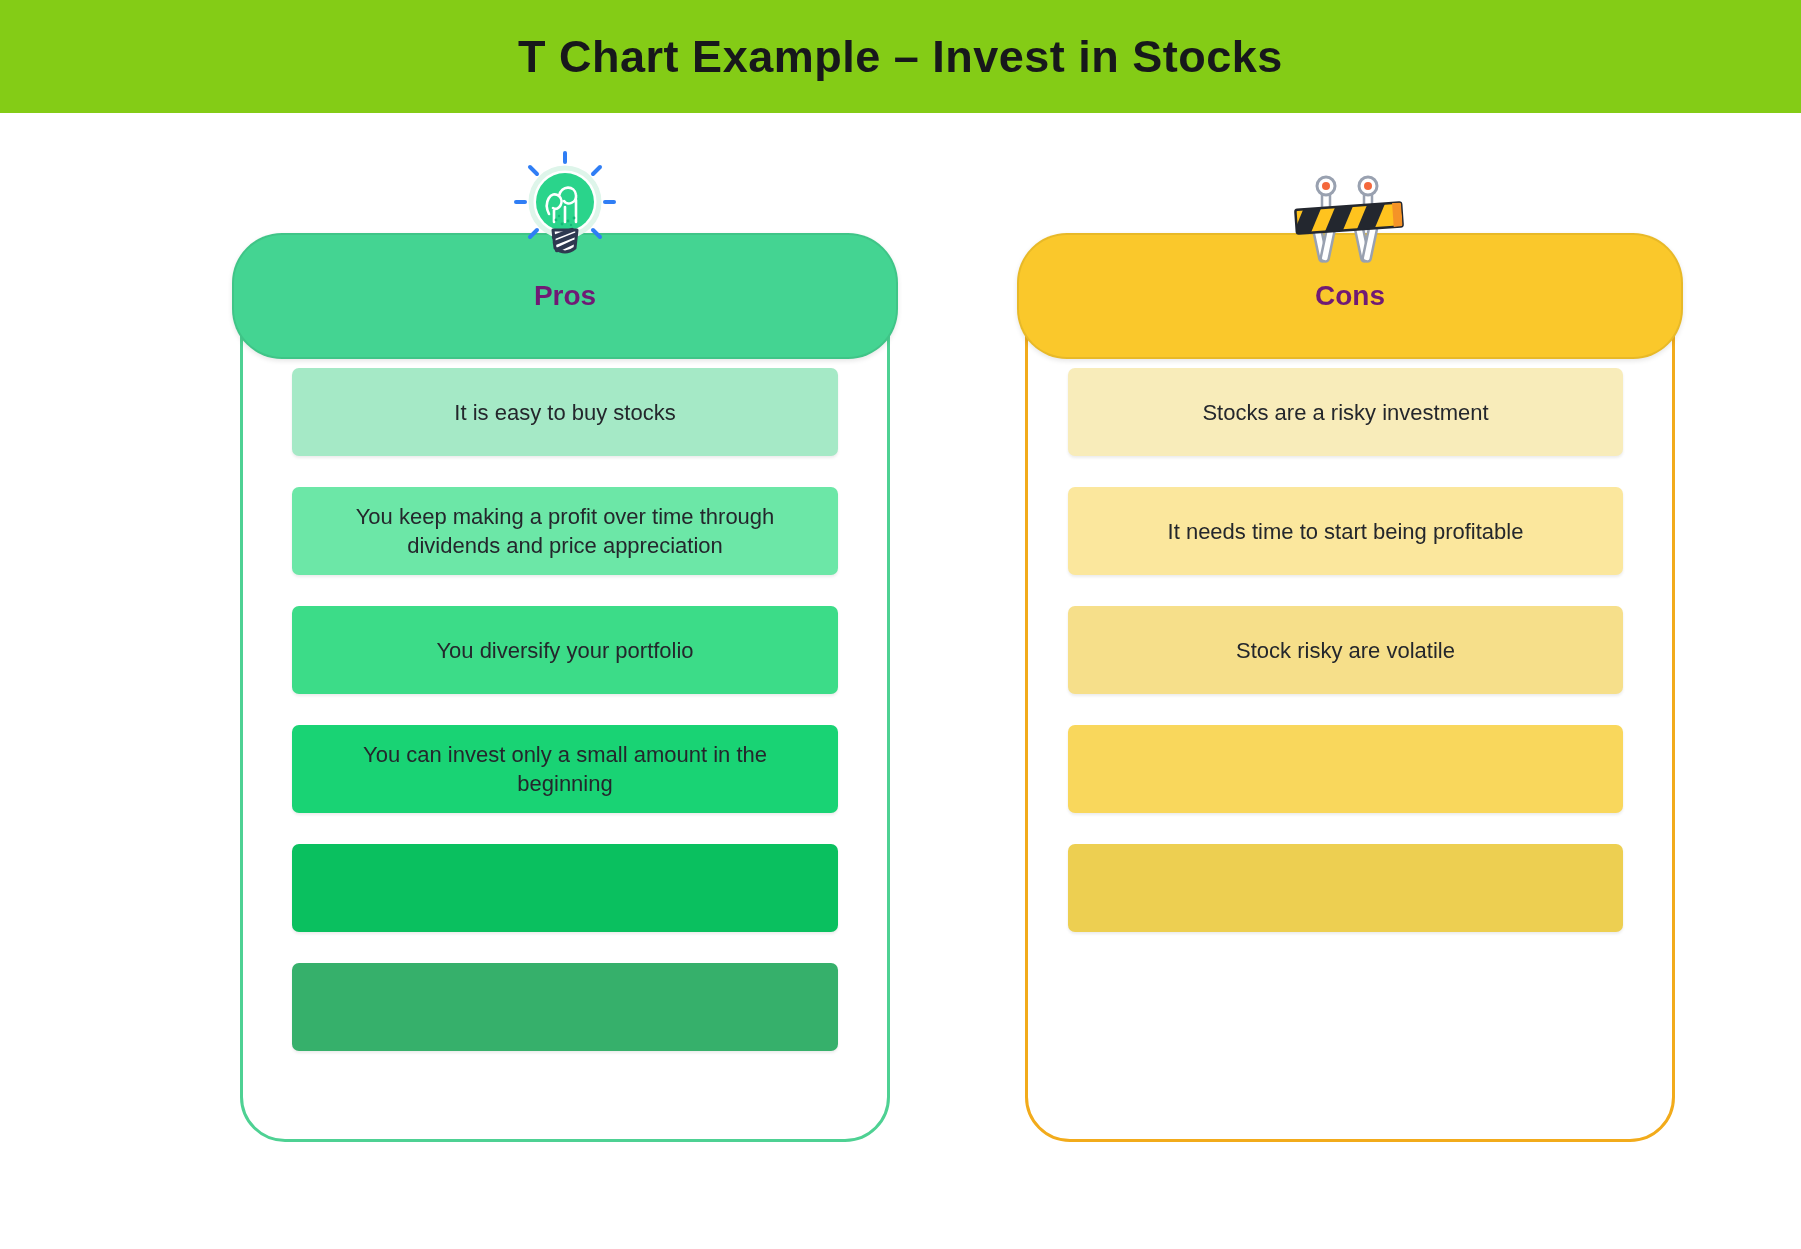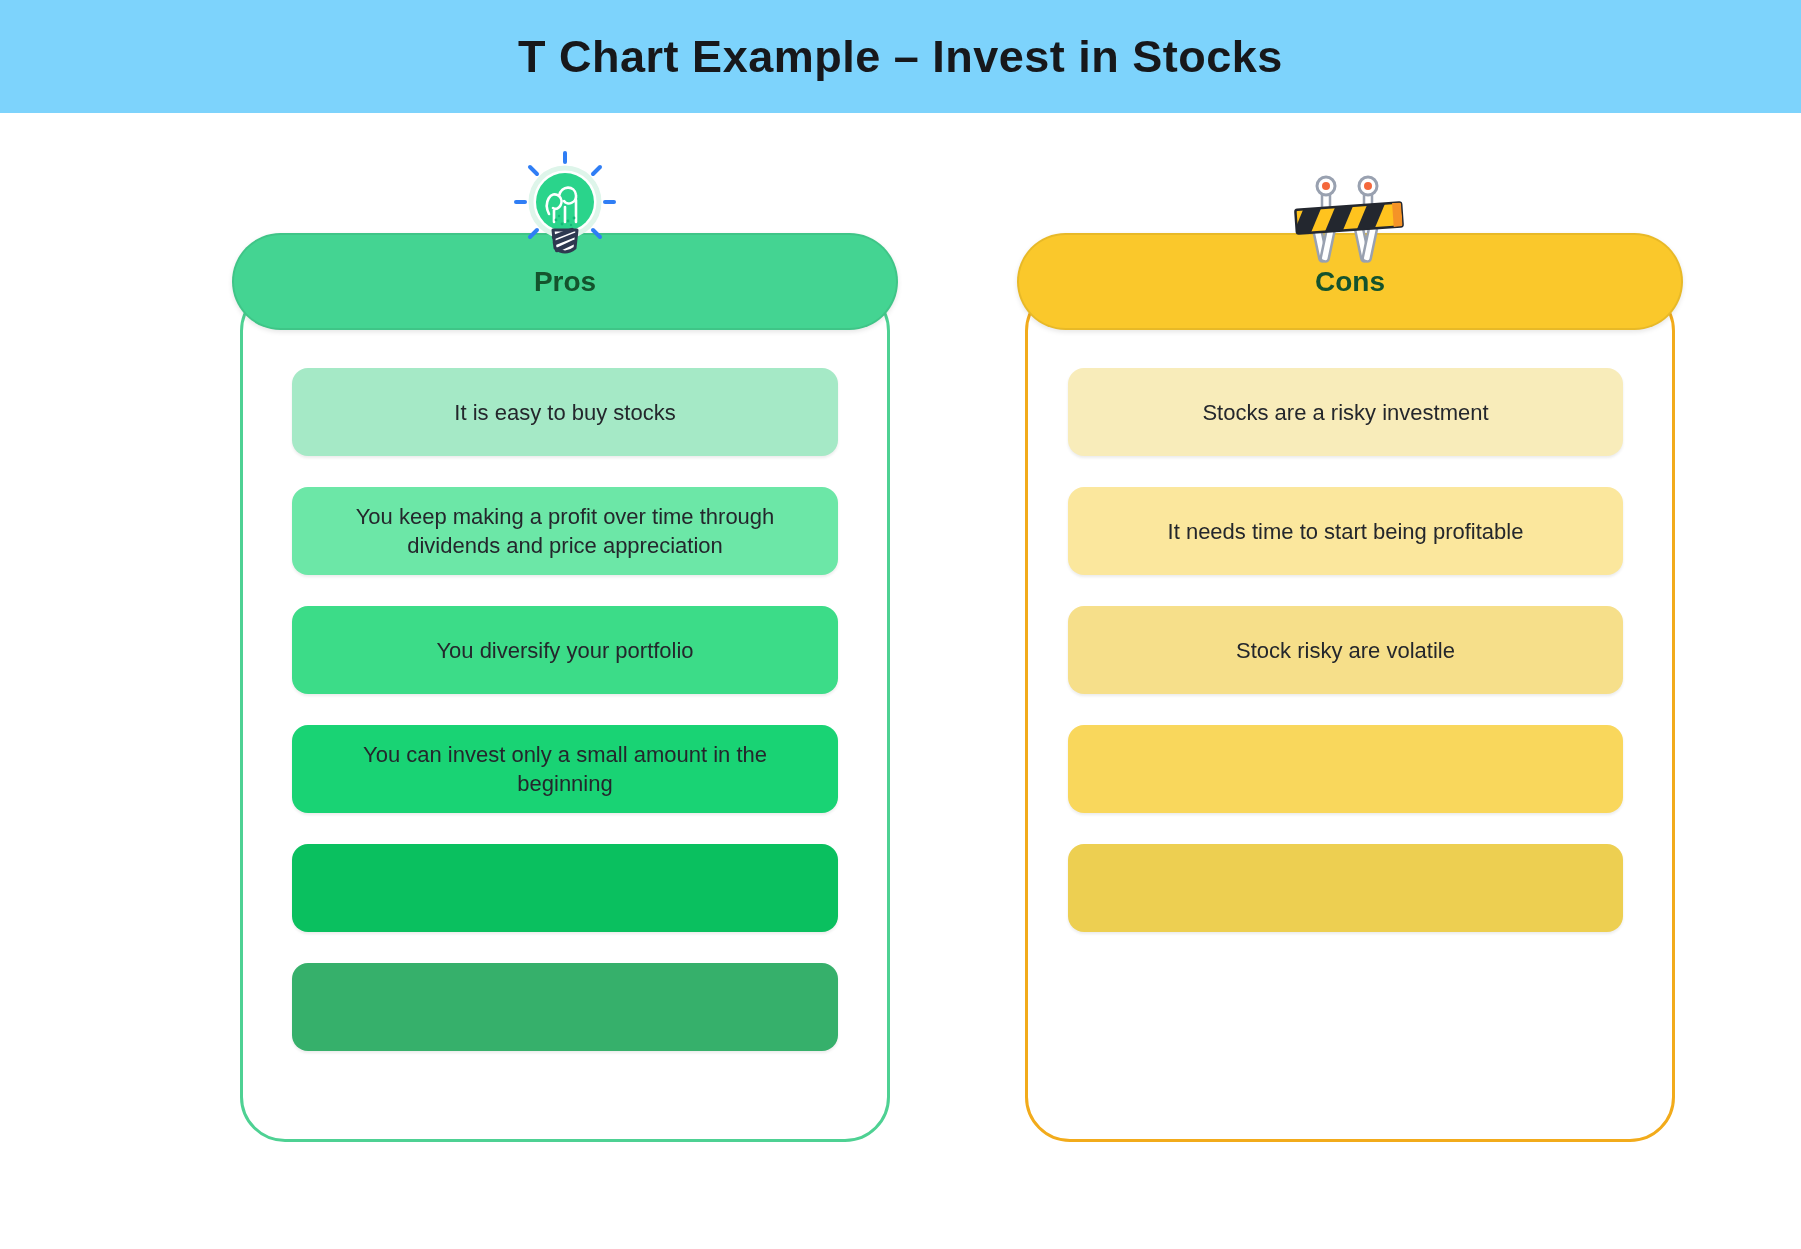--- a/index.html
+++ b/index.html
@@ -16,45 +16,45 @@
   }
   .column{position:absolute;top:0;width:650px;height:1249px;}
   .column.pros{left:240px;}
   .column.cons{left:1006px;margin-left:19px;}
 
   .icon-wrap{position:absolute;left:50%;transform:translateX(-50%);z-index:3;line-height:0;}
   .pros .icon-wrap{top:150px;}
   .cons .icon-wrap{top:172px;}
 
   .pill{
-    position:absolute;top:233px;left:-8px;right:-8px;height:97px;
+    position:absolute;top:233px;left:-8px;right:-8px;height:126px;
     border-radius:50px;z-index:2;
     display:flex;align-items:center;justify-content:center;
-    color:#14532d;font-size:28px;font-weight:700;
+    color:#701a75;font-size:28px;font-weight:700;
     box-shadow:0 2px 5px rgba(0,0,0,.10);
     border:2px solid rgba(0,0,0,.07);box-sizing:border-box;
   }
   .panel{
     position:absolute;top:286px;left:0;right:0;height:856px;
     background:#ffffff;border:3px solid;border-radius:45px;
     box-sizing:border-box;z-index:1;
     padding:79px 49px 0;display:flex;flex-direction:column;gap:31px;
   }
   .row{
-    flex:0 0 88px;height:88px;border-radius:16px;
+    flex:0 0 88px;height:88px;border-radius:7px;
     display:flex;align-items:center;justify-content:center;
     text-align:center;font-size:22px;line-height:29px;color:#24272c;
     padding:0 40px;box-sizing:border-box;
     box-shadow:0 2px 3px rgba(0,0,0,.08);
   }
 </style>
 </head>
 <body>
 
-<div class="header" style="background-color: #7dd3fc;">
+<div class="header" style="background-color: #84cc16;">
   <div class="page-title">T Chart Example – Invest in Stocks</div>
 </div>
 
 <section class="column pros">
 
   <div class="icon-wrap">
     <svg width="110" height="112" viewBox="0 0 110 112">
       <g stroke="#2f7ef5" stroke-width="4" stroke-linecap="round" style="stroke: rgb(47, 126, 245);">
         <line x1="55" y1="12" x2="55" y2="3"></line>
         <line x1="83" y1="24" x2="90" y2="17"></line>

